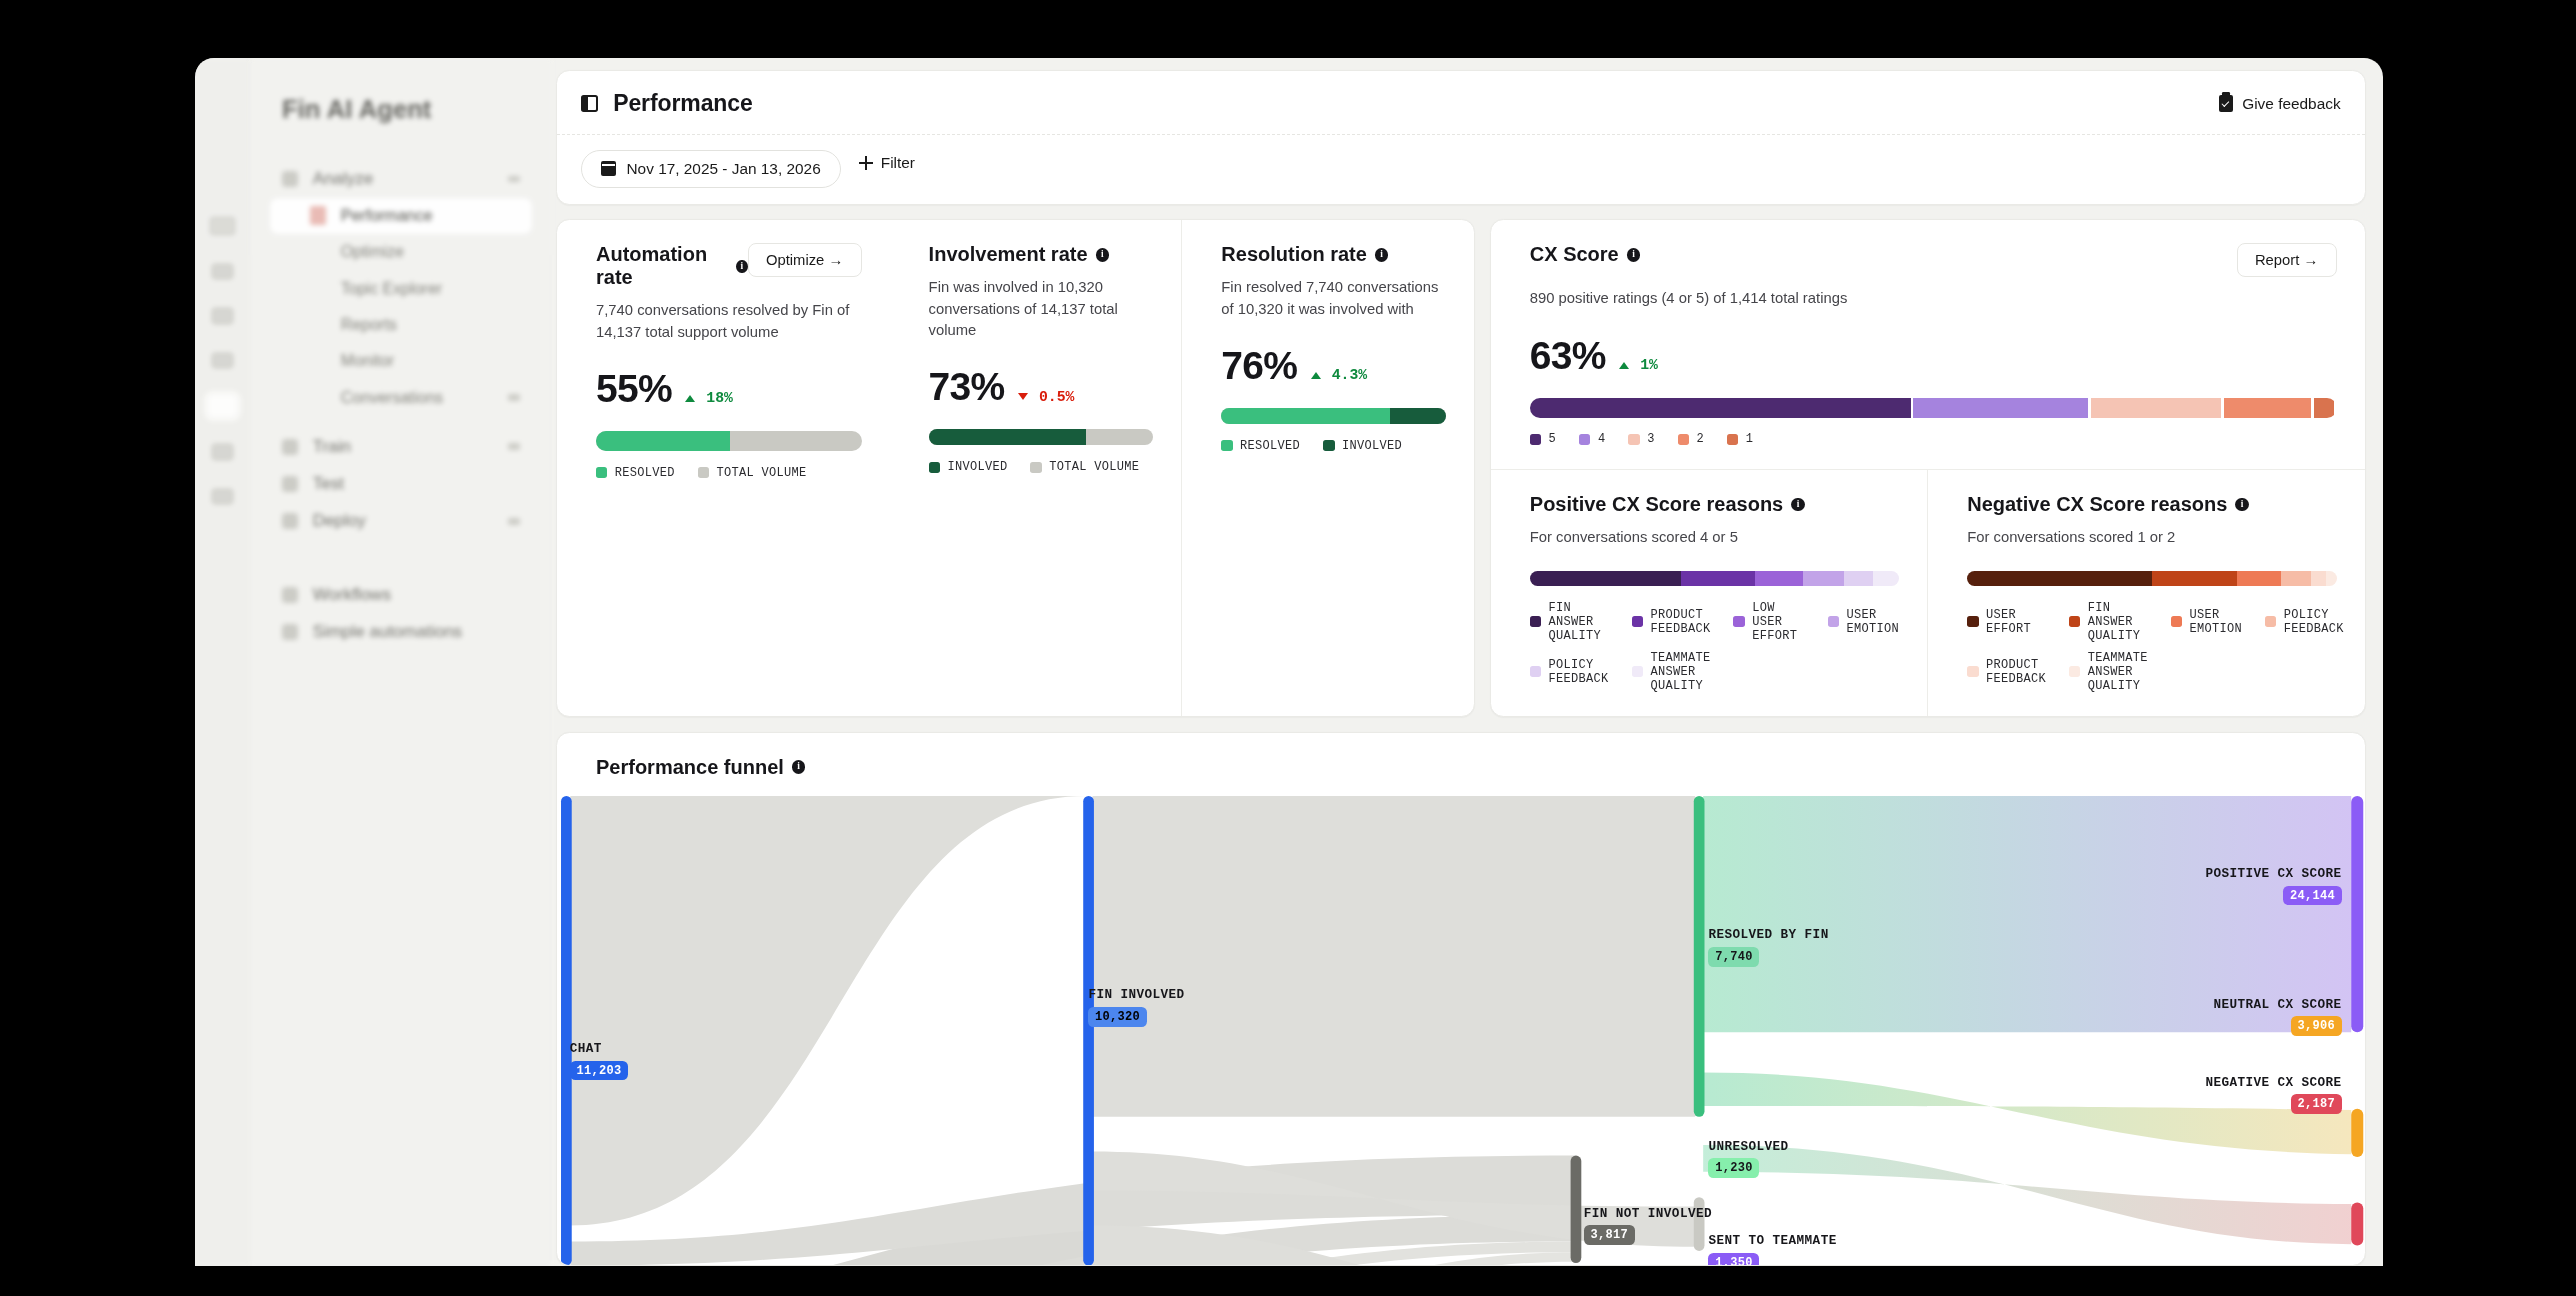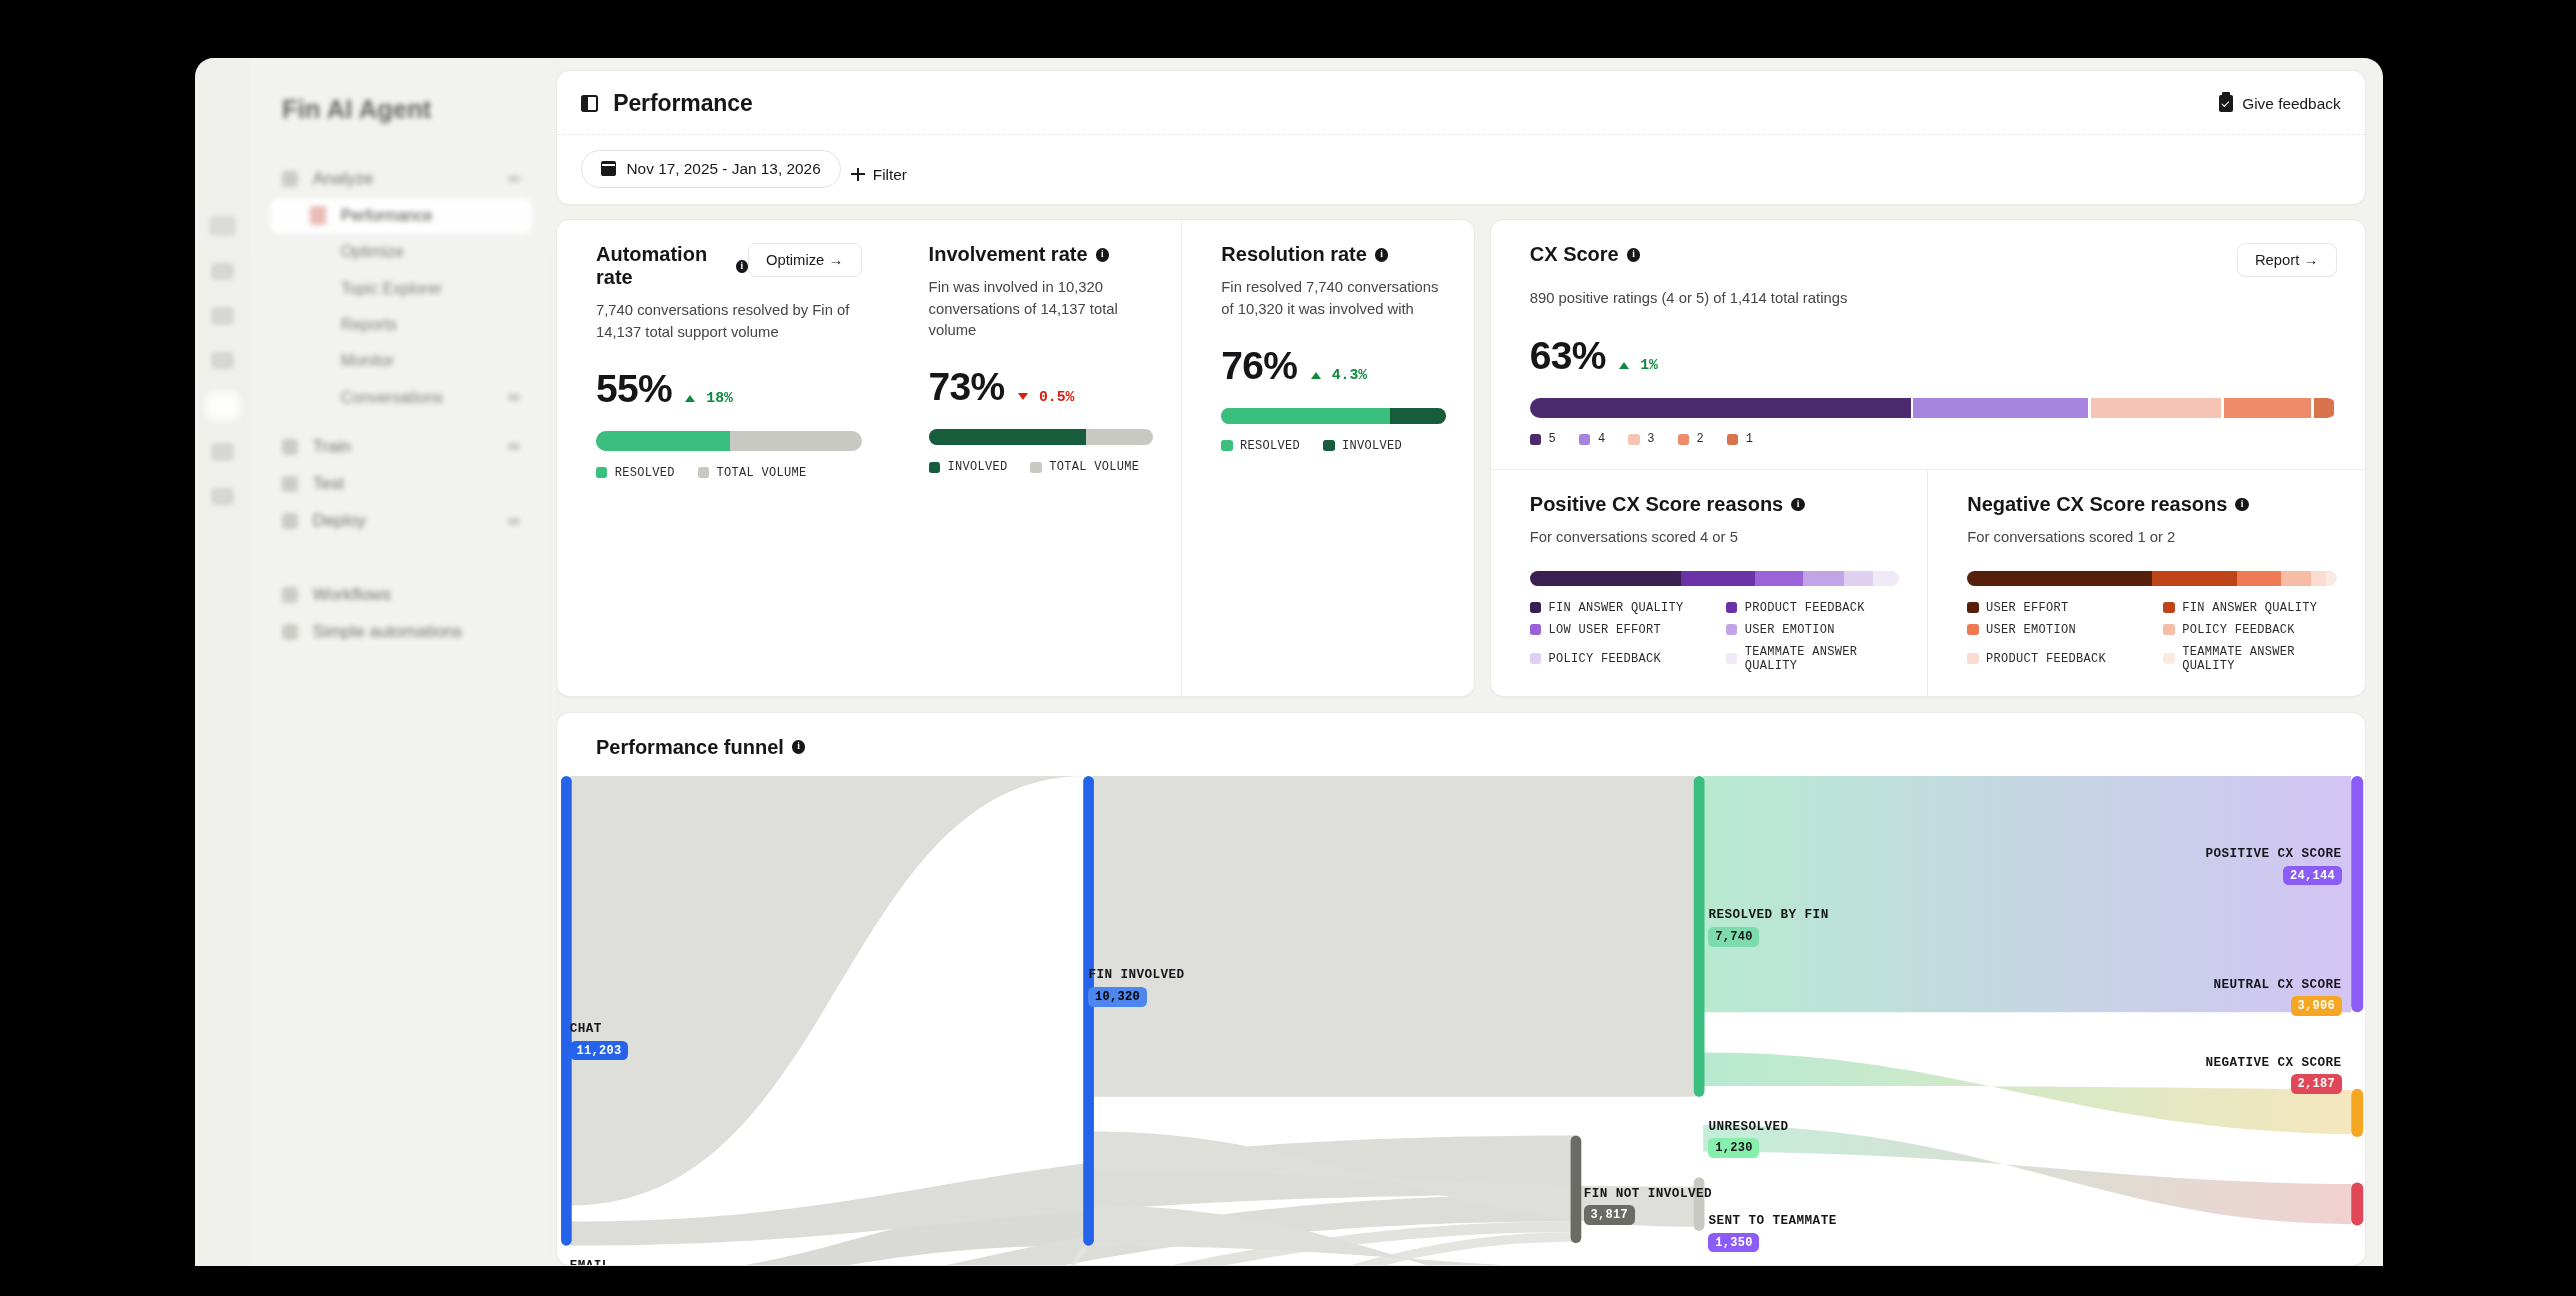--- a/index.html
+++ b/index.html
@@ -102,21 +102,21 @@
   }
   .clipboard-icon::before {
     content: ""; position: absolute; top: -2.7px; left: 3.4px; width: 7.4px; height: 4px;
     background: #1A1A1A; border-radius: 1.3px;
   }
   .clipboard-icon::after {
     content: ""; position: absolute; left: 3.4px; top: 6px; width: 6px; height: 3.4px;
     border-left: 1.7px solid #FFF; border-bottom: 1.7px solid #FFF;
     transform: rotate(-45deg);
   }
-  .hdr-bottom { display: flex; align-items: flex-end; gap: 8px; padding: 14.8px 24px 16px 24px; }
+  .hdr-bottom { display: flex; align-items: flex-start; gap: 16px; padding: 14.8px 24px 16px 24px; }
   .date-chip {
     display: flex; align-items: center; gap: 10.7px;
     border: 0.7px solid #E2E2DE; border-radius: 670px;
     padding: 8.7px 19px; font-size: 15.4px; color: #1A1A1A; cursor: pointer;
     background: #FFF;
   }
   .cal-icon {
     width: 14.8px; height: 14.8px; background: #1A1A1A; border-radius: 2px; position: relative;
     flex: 0 0 14.8px;
   }
@@ -166,21 +166,21 @@
   }
   .bar .seg { height: 100%; }
   .bar.gap .seg { margin-right: 2px; }
   .legend { display: flex; flex-wrap: wrap; gap: 23px; margin-top: 14.8px; }
   .lg { display: flex; align-items: center; gap: 7.4px; font-size: 12px; font-family: "Liberation Mono", monospace; color: #2B2B2F; letter-spacing: 0.3px; }
   .sw { width: 11.4px; height: 11.4px; border-radius: 2.7px; flex: 0 0 11.4px; }
   .m-divider-h { height: 0.7px; background: #EDEDE9; }
   .m-split { display: flex; flex: 1 1 auto; }
   .m-half { flex: 1 1 0; padding: 23px 28px 23px 39px; min-width: 0; }
   .m-half + .m-half { border-left: 0.7px solid #EDEDE9; }
-  .legend-grid { display: grid; grid-template-columns: 1fr 1fr; gap: 8px 23px; margin-top: 14.8px; }
+  .legend-grid { display: grid; grid-template-columns: 1fr 1fr 1fr 1fr; gap: 8px 23px; margin-top: 14.8px; }
   
   .funnel-card { flex: 1 1 auto; padding: 23px 0 0 0; overflow: hidden; min-height: 0; position: relative; }
   .funnel-head { padding: 0 39px 0 39px; }
   .funnel-title { font-size: 20px; font-weight: 600; color: #16161A; display: flex; align-items: center; gap: 8px; }
   .sankey-wrap { position: relative; width: 100%; height: 577px; margin-top: 17.4px; }
   .sankey-wrap svg { display: block; width: 100%; height: 100%; }
   .node-label {
     position: absolute; font-family: "Liberation Mono", monospace;
     font-size: 12.7px; font-weight: 700; color: #16161A; letter-spacing: 0.4px;
     white-space: nowrap;

